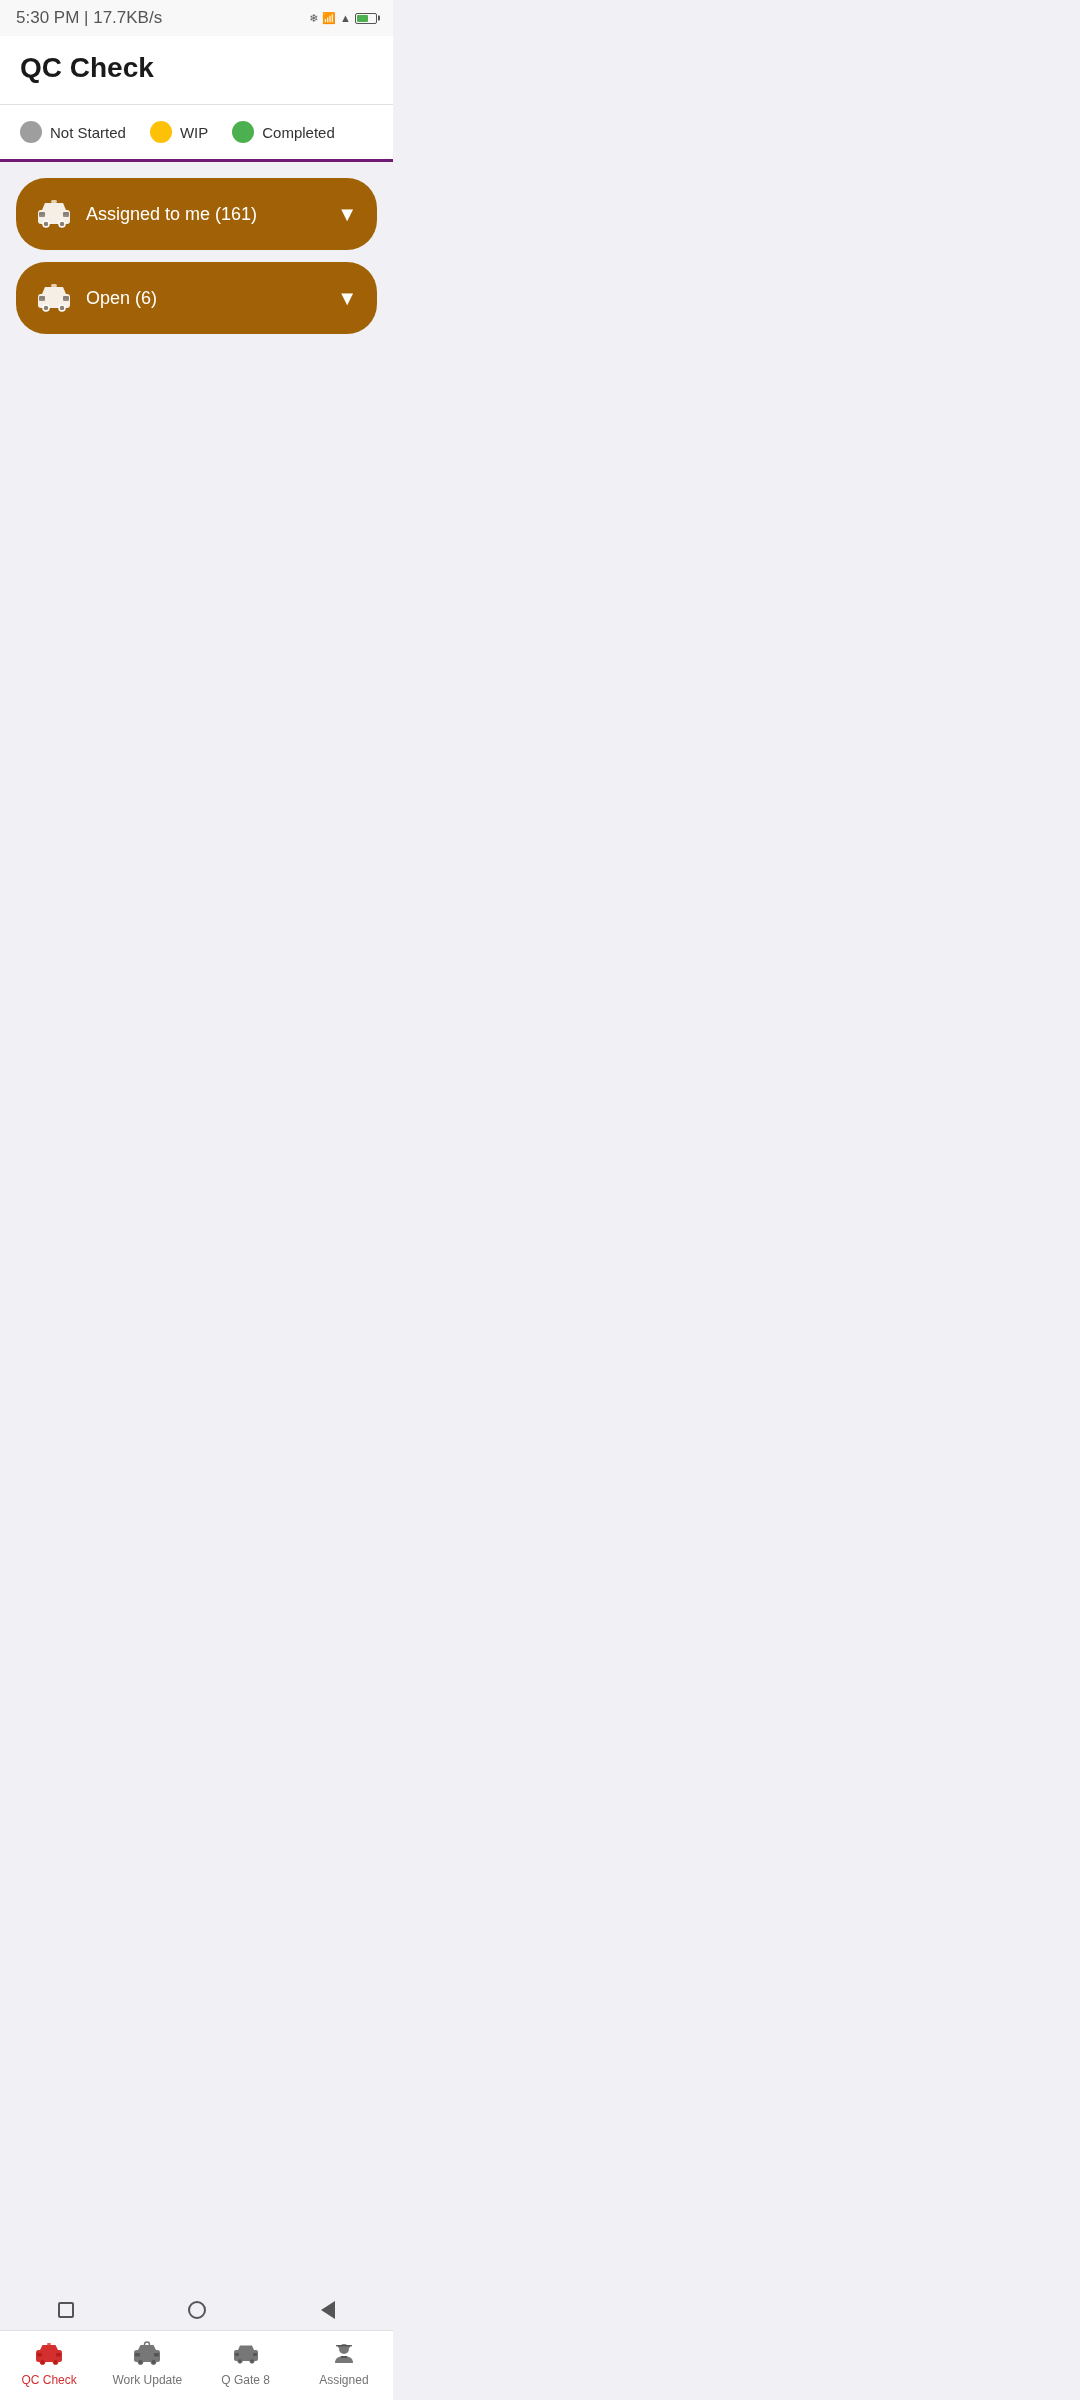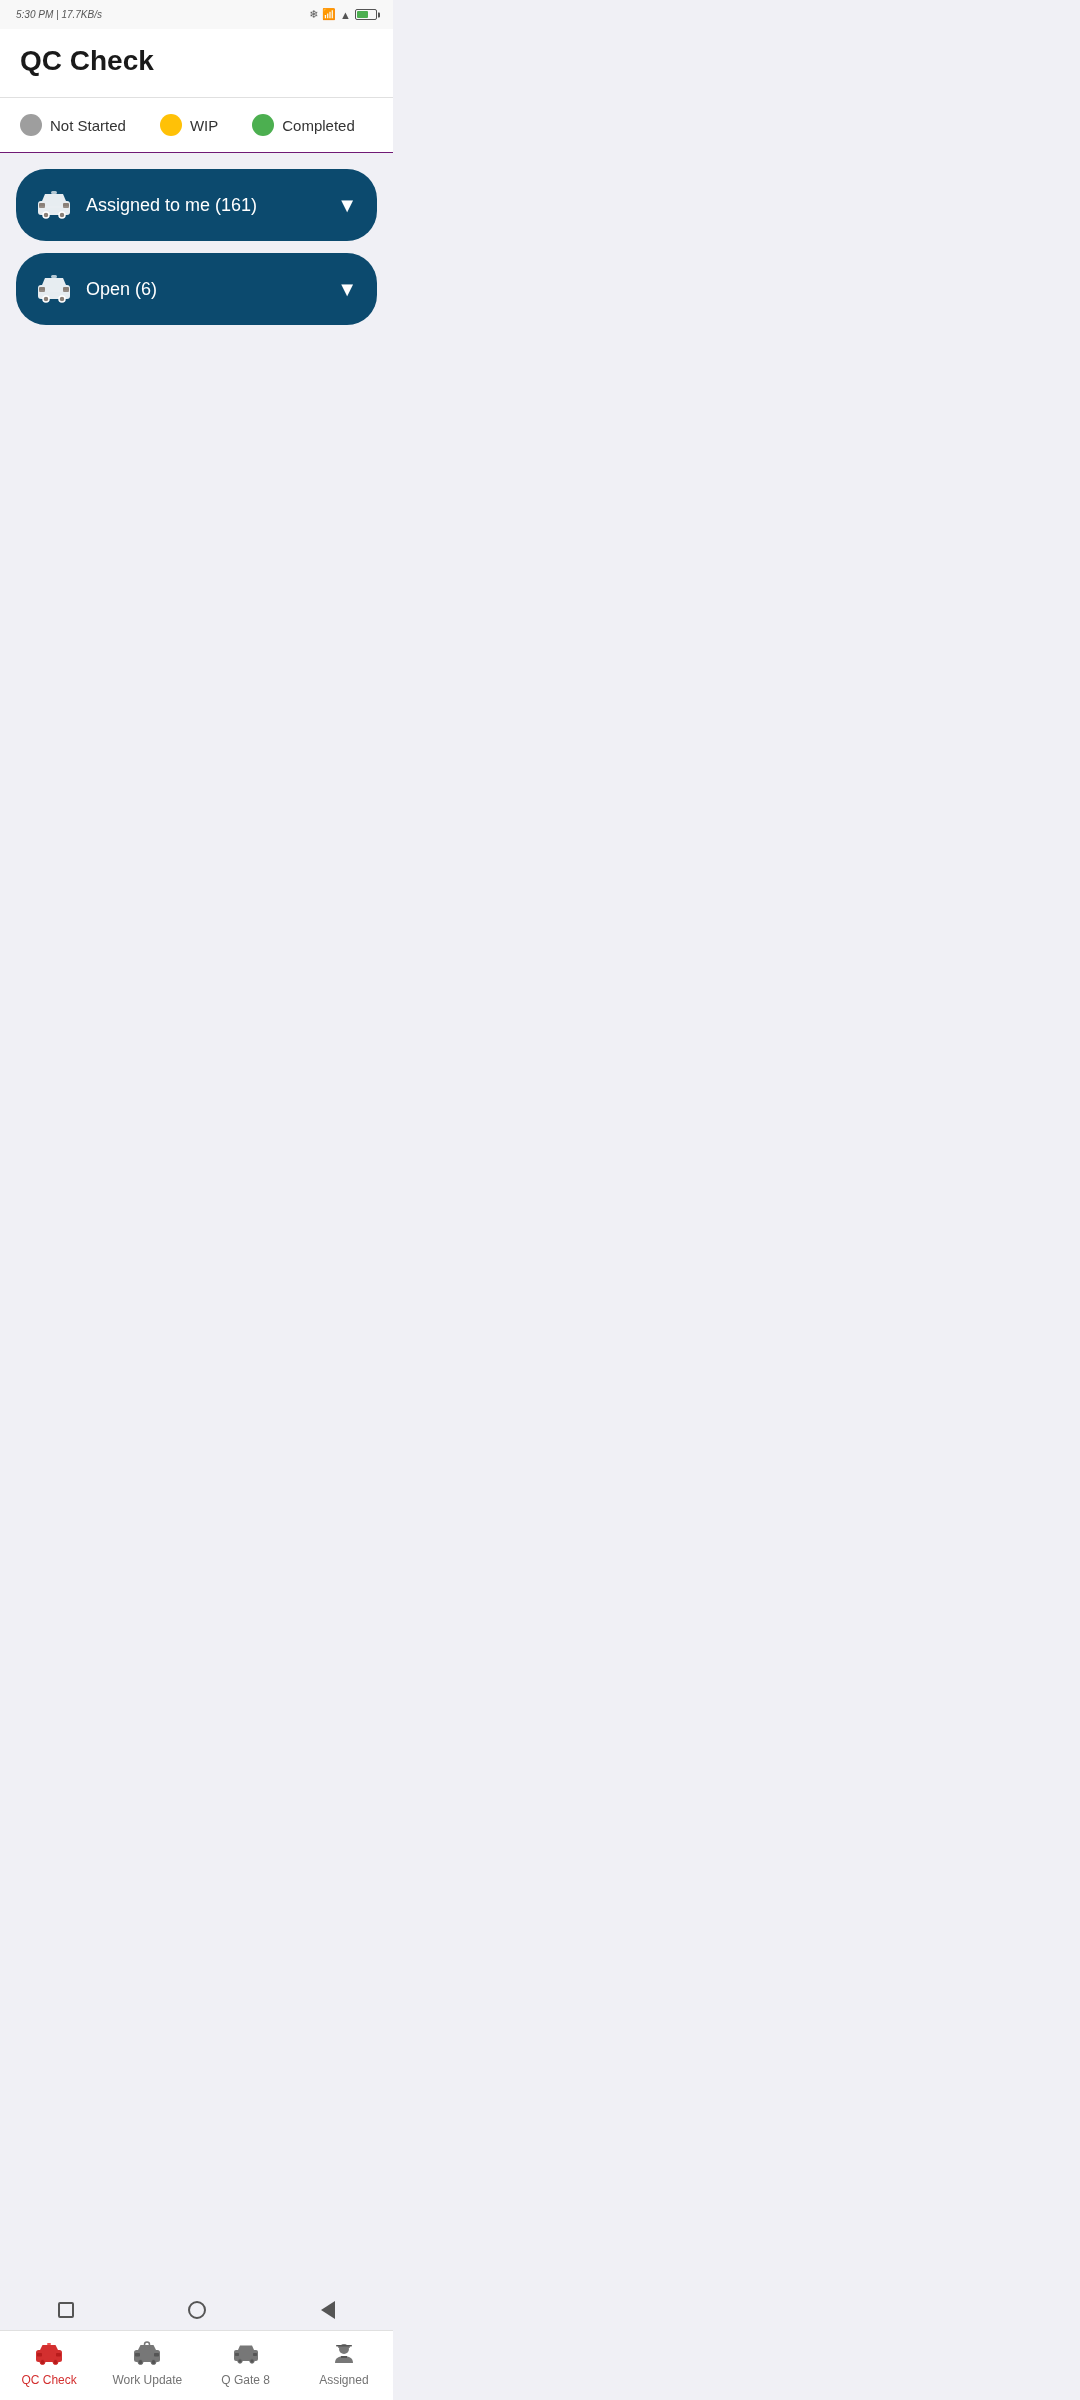--- a/index.html
+++ b/index.html
@@ -22,23 +22,22 @@
       background: #f8f8f8;
       padding: 8px 16px;
       display: flex;
       justify-content: space-between;
       align-items: center;
       font-size: 12px;
       color: #333;
     }
 
     .status-left {
-      font-size: 10px;
+      font-size: 17px;
       color: #555;
-      font-style: italic;
     }
 
     .status-right {
       display: flex;
       align-items: center;
       gap: 4px;
     }
 
     .status-icon {
       font-size: 11px;
@@ -89,22 +88,22 @@
       font-size: 28px;
       font-weight: 700;
       color: #1a1a1a;
     }
 
     .legend-row {
       background: #ffffff;
       padding: 16px 20px;
       display: flex;
       align-items: center;
-      gap: 34px;
-      border-bottom: 1px solid #701a75;
+      gap: 24px;
+      border-bottom: 3px solid #701a75;
     }
 
     .legend-item {
       display: flex;
       align-items: center;
       gap: 8px;
     }
 
     .legend-dot {
       width: 22px;
@@ -131,21 +130,21 @@
 
     .content-area {
       padding: 16px;
       display: flex;
       flex-direction: column;
       gap: 12px;
       flex: 1;
     }
 
     .section-button {
-      background: #0c4a6e;
+      background: #a16207;
       border: none;
       border-radius: 30px;
       padding: 18px 20px;
       display: flex;
       align-items: flex-end;
       gap: 14px;
       cursor: pointer;
       width: 100%;
       color: white;
     }

